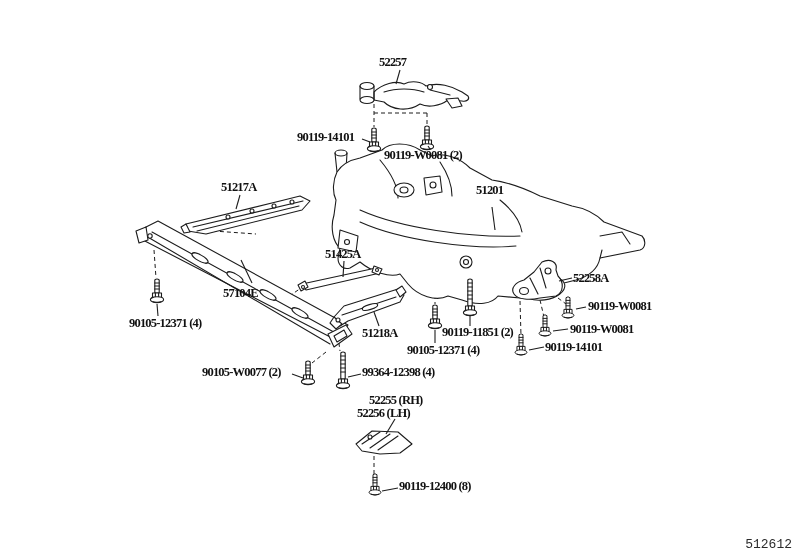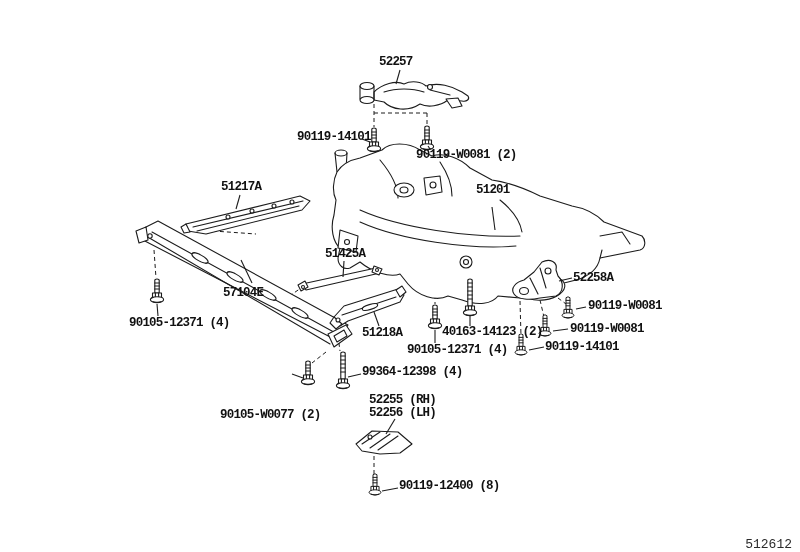--- a/index.html
+++ b/index.html
@@ -3,21 +3,21 @@
 <meta charset="utf-8">
 <style>
   html,body{margin:0;padding:0;background:#fff;}
   .stage{
     position:relative;width:800px;height:552px;background:#fff;overflow:hidden;
     font-family:"Liberation Mono","DejaVu Sans Mono",monospace;
   }
   .stage svg{position:absolute;left:0;top:0;}
   .part-label{
     position:absolute;
-    font-family:Liberation Mono, monospace;
+    font-family:Liberation Serif, serif;
     font-weight:700;font-size:12.5px;line-height:12px;
     letter-spacing:-0.8px;color:#111;white-space:nowrap;cursor:pointer;
   }
   .footer-code{
     position:absolute;right:8px;top:537px;
     font-family:Liberation Mono, monospace;
     font-size:13px;color:#2b2b2b;
   }
   .art{stroke:#1c1c1c;fill:none;stroke-width:1.1;stroke-linejoin:round;stroke-linecap:round;}
   .artf{stroke:#1c1c1c;fill:#ffffff;stroke-width:1.1;stroke-linejoin:round;}
@@ -202,33 +202,33 @@
       <path class="lead" d="M158,316 L157,304"></path>
       <path class="lead" d="M292,374 L303,378"></path>
       <path class="lead" d="M361,374 L348,377"></path>
       <path class="lead" d="M395,419 L386,434"></path>
       <path class="lead" d="M398,488 L382,491"></path>
     </g>
   </svg>
 
   <div class="part-label" style="left:379px;top:56px;">52257</div>
   <div class="part-label" style="left:297px;top:131px;">90119-14101</div>
-  <div class="part-label" style="left:416px;top:149px;">90119-W0081 (2)</div>
+  <div class="part-label" style="left:384px;top:149px;">90119-W0081 (2)</div>
   <div class="part-label" style="left:221px;top:181px;">51217A</div>
   <div class="part-label" style="left:476px;top:184px;">51201</div>
   <div class="part-label" style="left:223px;top:247px;margin-top:40px;">57104E</div>
   <div class="part-label" style="left:325px;top:248px;text-align:right;">51425A</div>
   <div class="part-label" style="left:573px;top:272px;">52258A</div>
   <div class="part-label" style="left:588px;top:300px;">90119-W0081</div>
   <div class="part-label" style="left:570px;top:323px;">90119-W0081</div>
   <div class="part-label" style="left:545px;top:341px;">90119-14101</div>
-  <div class="part-label" style="left:442px;top:326px;">40163-14123 (2)</div>
+  <div class="part-label" style="left:442px;top:326px;">90119-11851 (2)</div>
   <div class="part-label" style="left:407px;top:344px;">90105-12371 (4)</div>
   <div class="part-label" style="left:362px;top:327px;">51218A</div>
   <div class="part-label" style="left:129px;top:317px;">90105-12371 (4)</div>
-  <div class="part-label" style="left:220px;top:366px;margin-top:43px;">90105-W0077 (2)</div>
+  <div class="part-label" style="left:202px;top:366px;">90105-W0077 (2)</div>
   <div class="part-label" style="left:362px;top:366px;">99364-12398 (4)</div>
   <div class="part-label" style="left:369px;top:394px;">52255 (RH)</div>
-  <div class="part-label" style="left:369px;top:407px;">52256 (LH)</div>
+  <div class="part-label" style="left:357px;top:407px;">52256 (LH)</div>
   <div class="part-label" style="left:399px;top:480px;text-align:right;">90119-12400 (8)</div>
 
   <div class="footer-code">512612</div>
 </div>
 
 </body></html>

